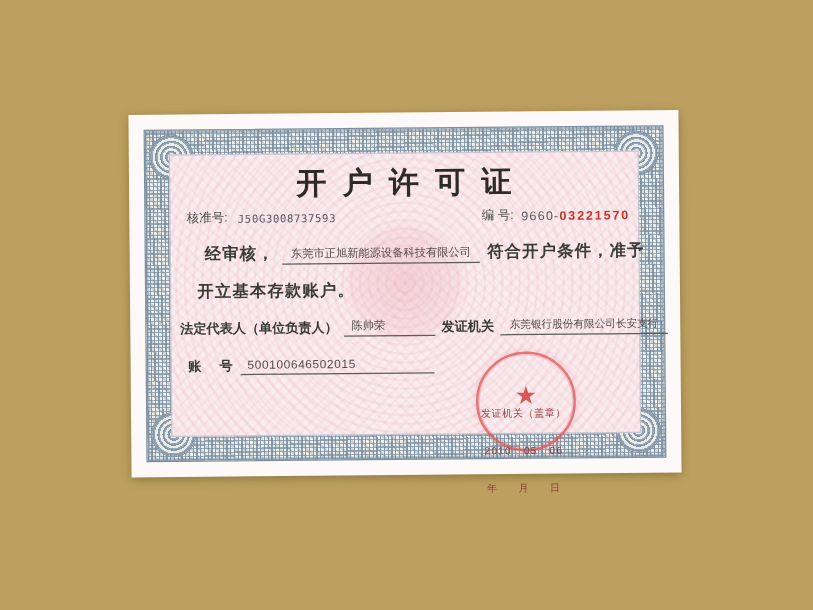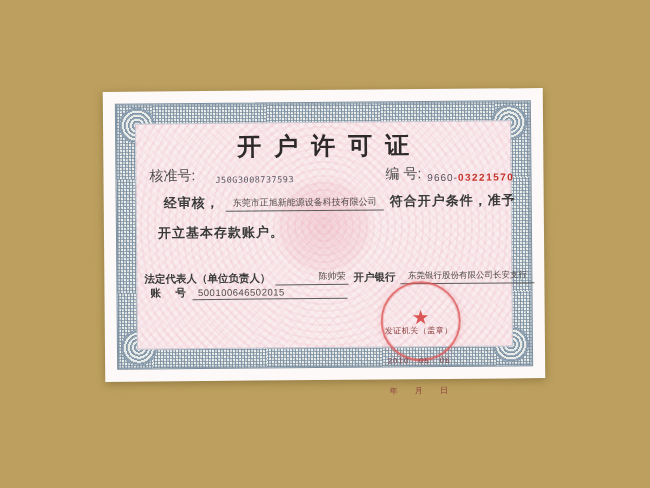--- a/index.html
+++ b/index.html
@@ -48,38 +48,38 @@
   }
   .content{position:absolute;inset:0;color:#333;}
   .title{
     position:absolute;top:40px;left:0;width:100%;text-align:center;
     font-family:"Liberation Serif","DejaVu Serif",serif;
     font-size:24px;font-weight:bold;letter-spacing:13px;color:#2e2a2a;
     text-indent:13px;
   }
   .row{position:absolute;display:flex;align-items:flex-end;}
   .lbl{font-weight:bold;color:#3a3a3a;}
-  .small-lbl{font-size:14px;color:#4a4a4a;}
+  .small-lbl{font-size:10px;color:#4a4a4a;}
   .fill{
     border-bottom:1px solid #5c5c5c;color:#534b4b;text-align:center;
     font-size:9px;padding:0 3px 1px 3px;white-space:nowrap;overflow:hidden;
   }
   .approval{left:46px;top:76px;font-size:9px;}
-  .approval .val{margin-left:20px;color:#5a5560;font-family:"DejaVu Sans Mono",monospace;font-size:8.5px;letter-spacing:0.5px;}
+  .approval .val{margin-left:8px;color:#5a5560;font-family:"DejaVu Sans Mono",monospace;font-size:8.5px;letter-spacing:0.5px;}
   .serial{left:282px;top:76px;font-size:9px;}
   .serial .pre{margin-left:6px;color:#5a5560;font-size:10px;letter-spacing:1px;}
   .serial .num{color:#c53127;font-weight:bold;font-size:10px;letter-spacing:1.5px;}
   .line1{left:60px;top:103px;font-size:13px;}
   .line1 .lbl{letter-spacing:1px;}
   .line1 .fill{width:152px;margin:0 6px;}
   .line2{left:54px;top:133px;font-size:13px;}
   .line2 .lbl{letter-spacing:1px;}
   .line3{left:40px;top:164px;font-size:10.5px;}
   .line3 .fill{margin:0 5px;}
-  .line3 .name{width:64px;text-align:right;padding-left:6px;margin-top:16px;}
+  .line3 .name{width:64px;text-align:left;padding-left:6px;}
   .line3 .bank{width:128px;font-size:8.5px;}
   .line4{left:46px;top:195px;font-size:10.5px;}
   .line4 .lbl{white-space:pre;letter-spacing:2px;}
   .line4 .fill{width:146px;margin-left:4px;text-align:left;padding-left:6px;font-size:9.5px;letter-spacing:0.5px;}
   
   .stamp-circle{
     position:absolute;left:276px;top:192px;width:76px;height:76px;border-radius:50%;
     border:2px solid rgba(222,86,86,0.78);
     box-shadow:inset 0 0 0 1px rgba(222,86,86,0.25), 0 0 6px rgba(222,86,86,0.25);
     display:flex;align-items:center;justify-content:center;
@@ -129,21 +129,21 @@
         <span class="lbl">符合开户条件，准予</span>
       </div>
 
       <div class="row line2">
         <span class="lbl">开立基本存款账户。</span>
       </div>
 
       <div class="row line3">
         <span class="lbl">法定代表人（单位负责人）</span>
         <span class="fill name">陈帅荣</span>
-        <span class="lbl">开户银行</span>
+        <span class="lbl">发证机关</span>
         <span class="fill bank">东莞银行股份有限公司长安支行</span>
       </div>
 
       <div class="row line4">
         <span class="lbl">账　号</span>
         <span class="fill">500100646502015</span>
       </div>
 
       <div class="stamp-circle">
         <span class="stamp-star">★</span>

